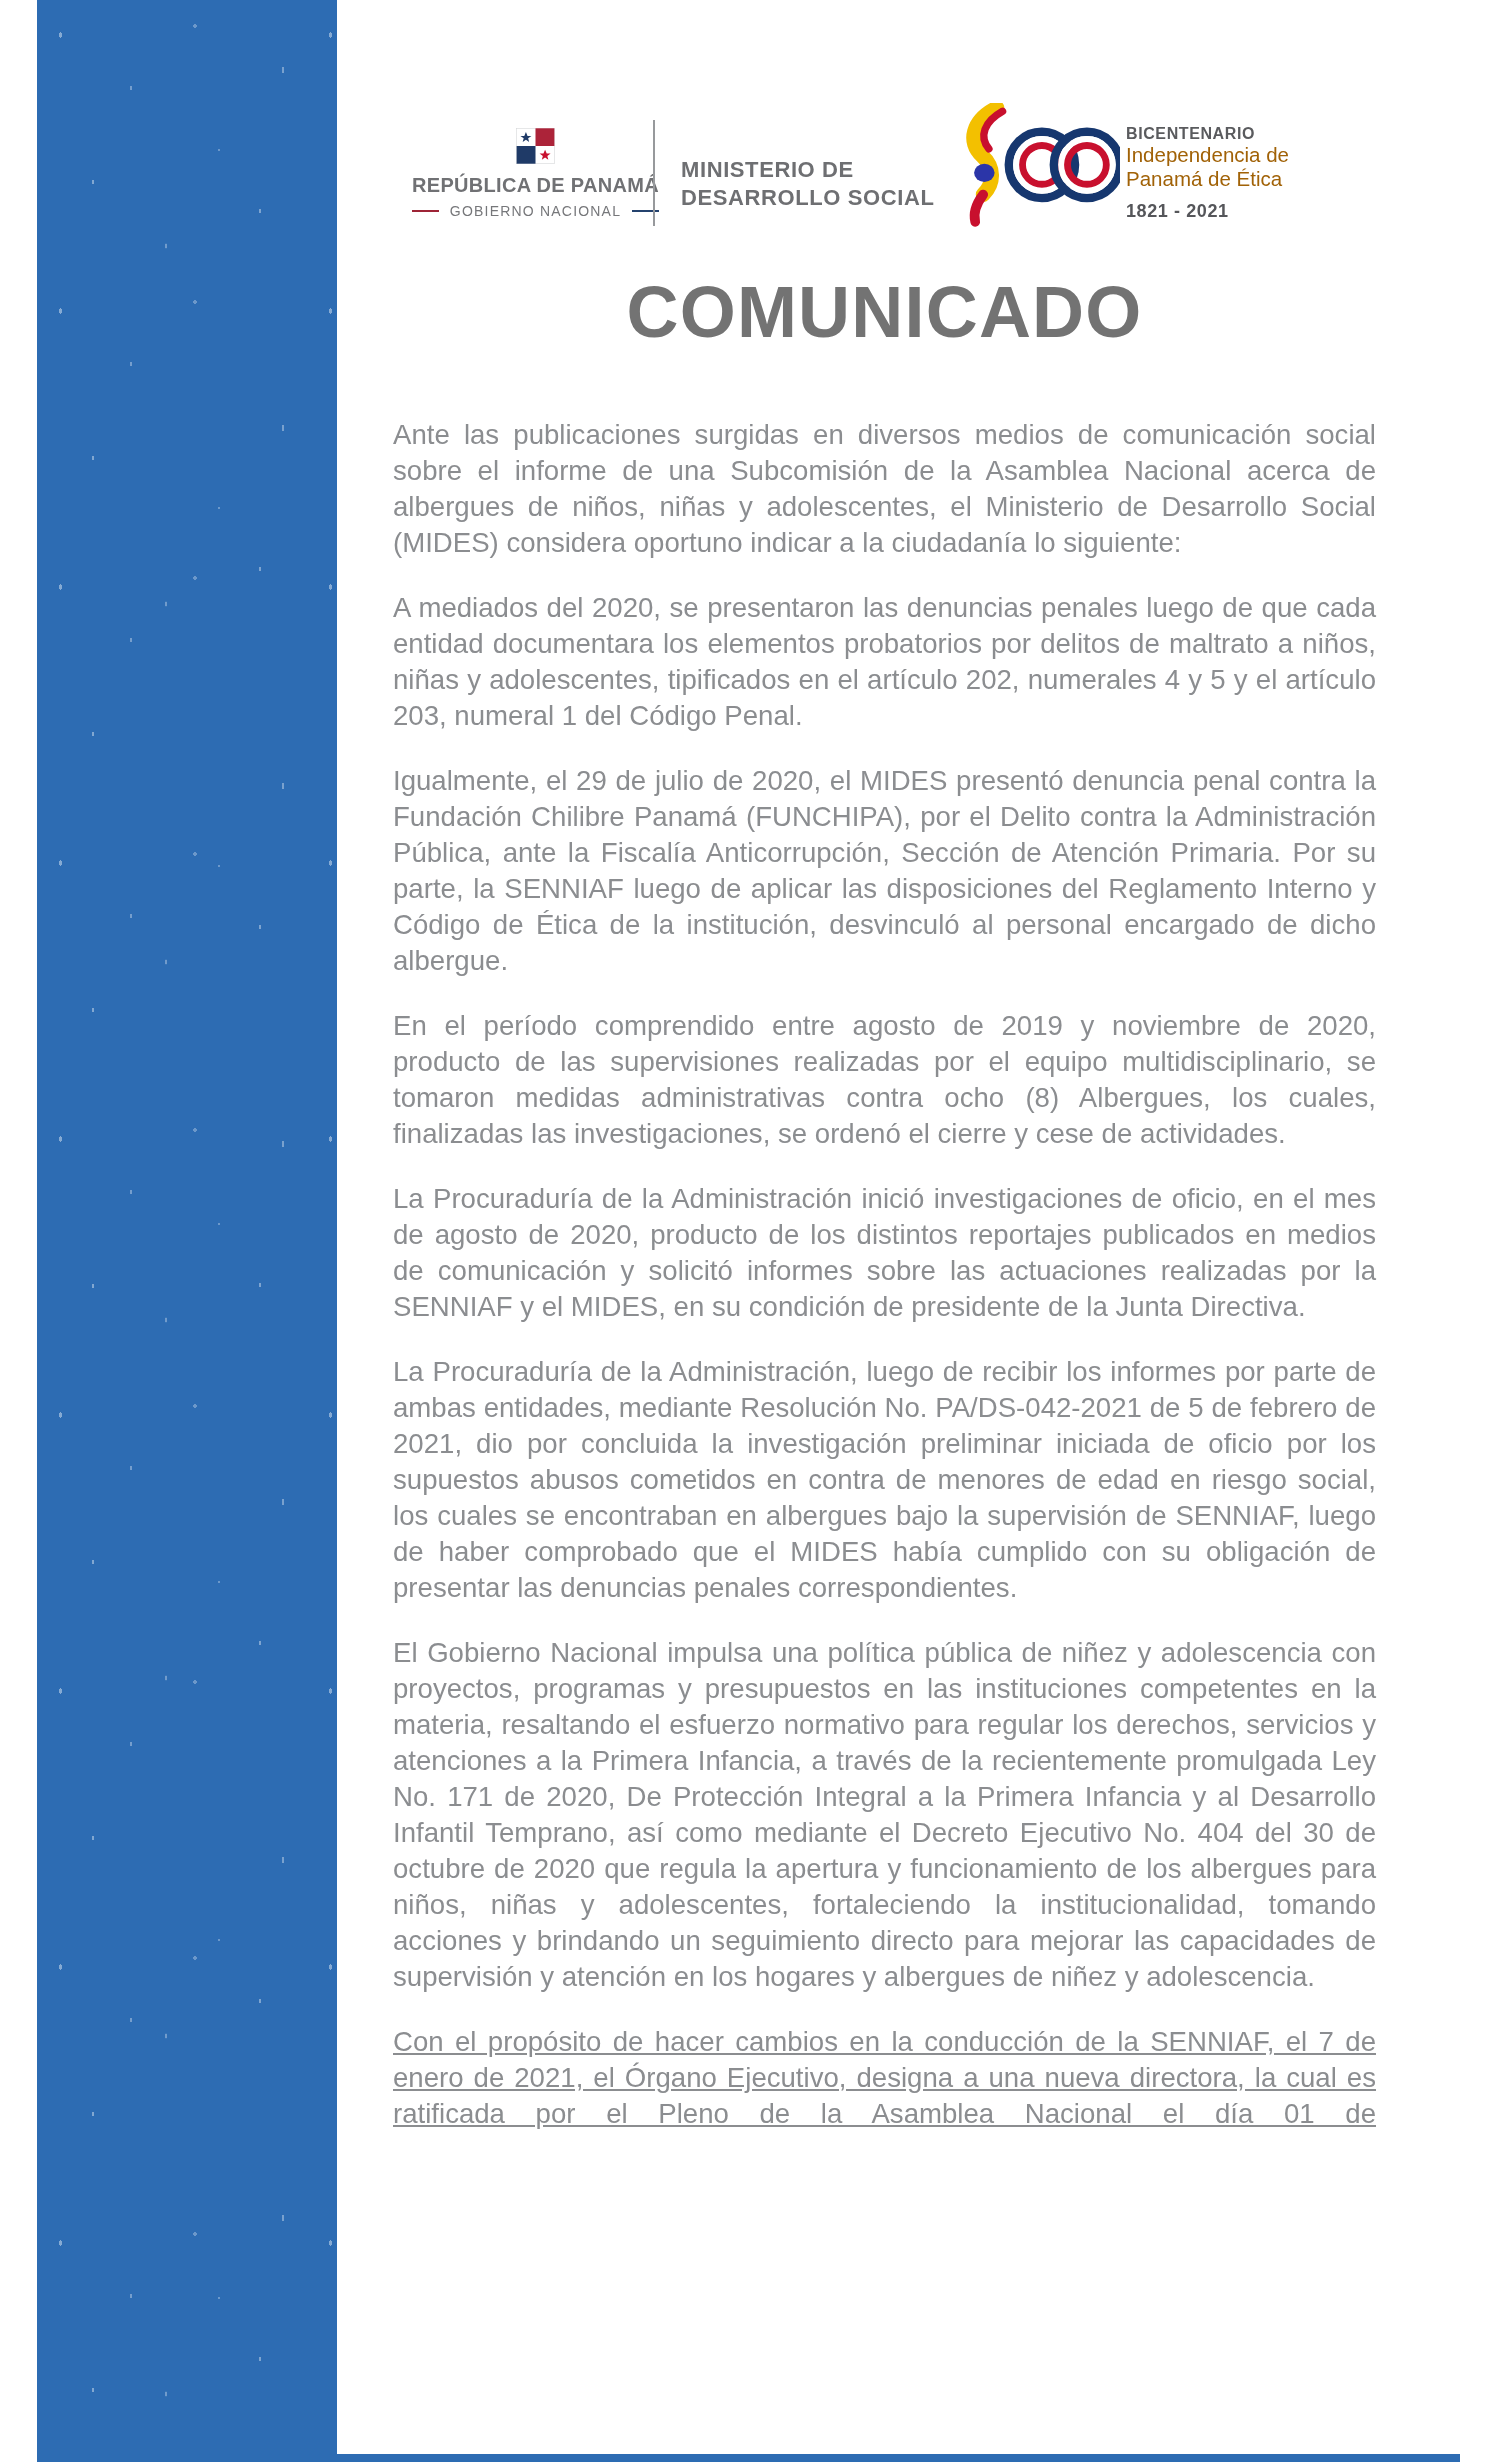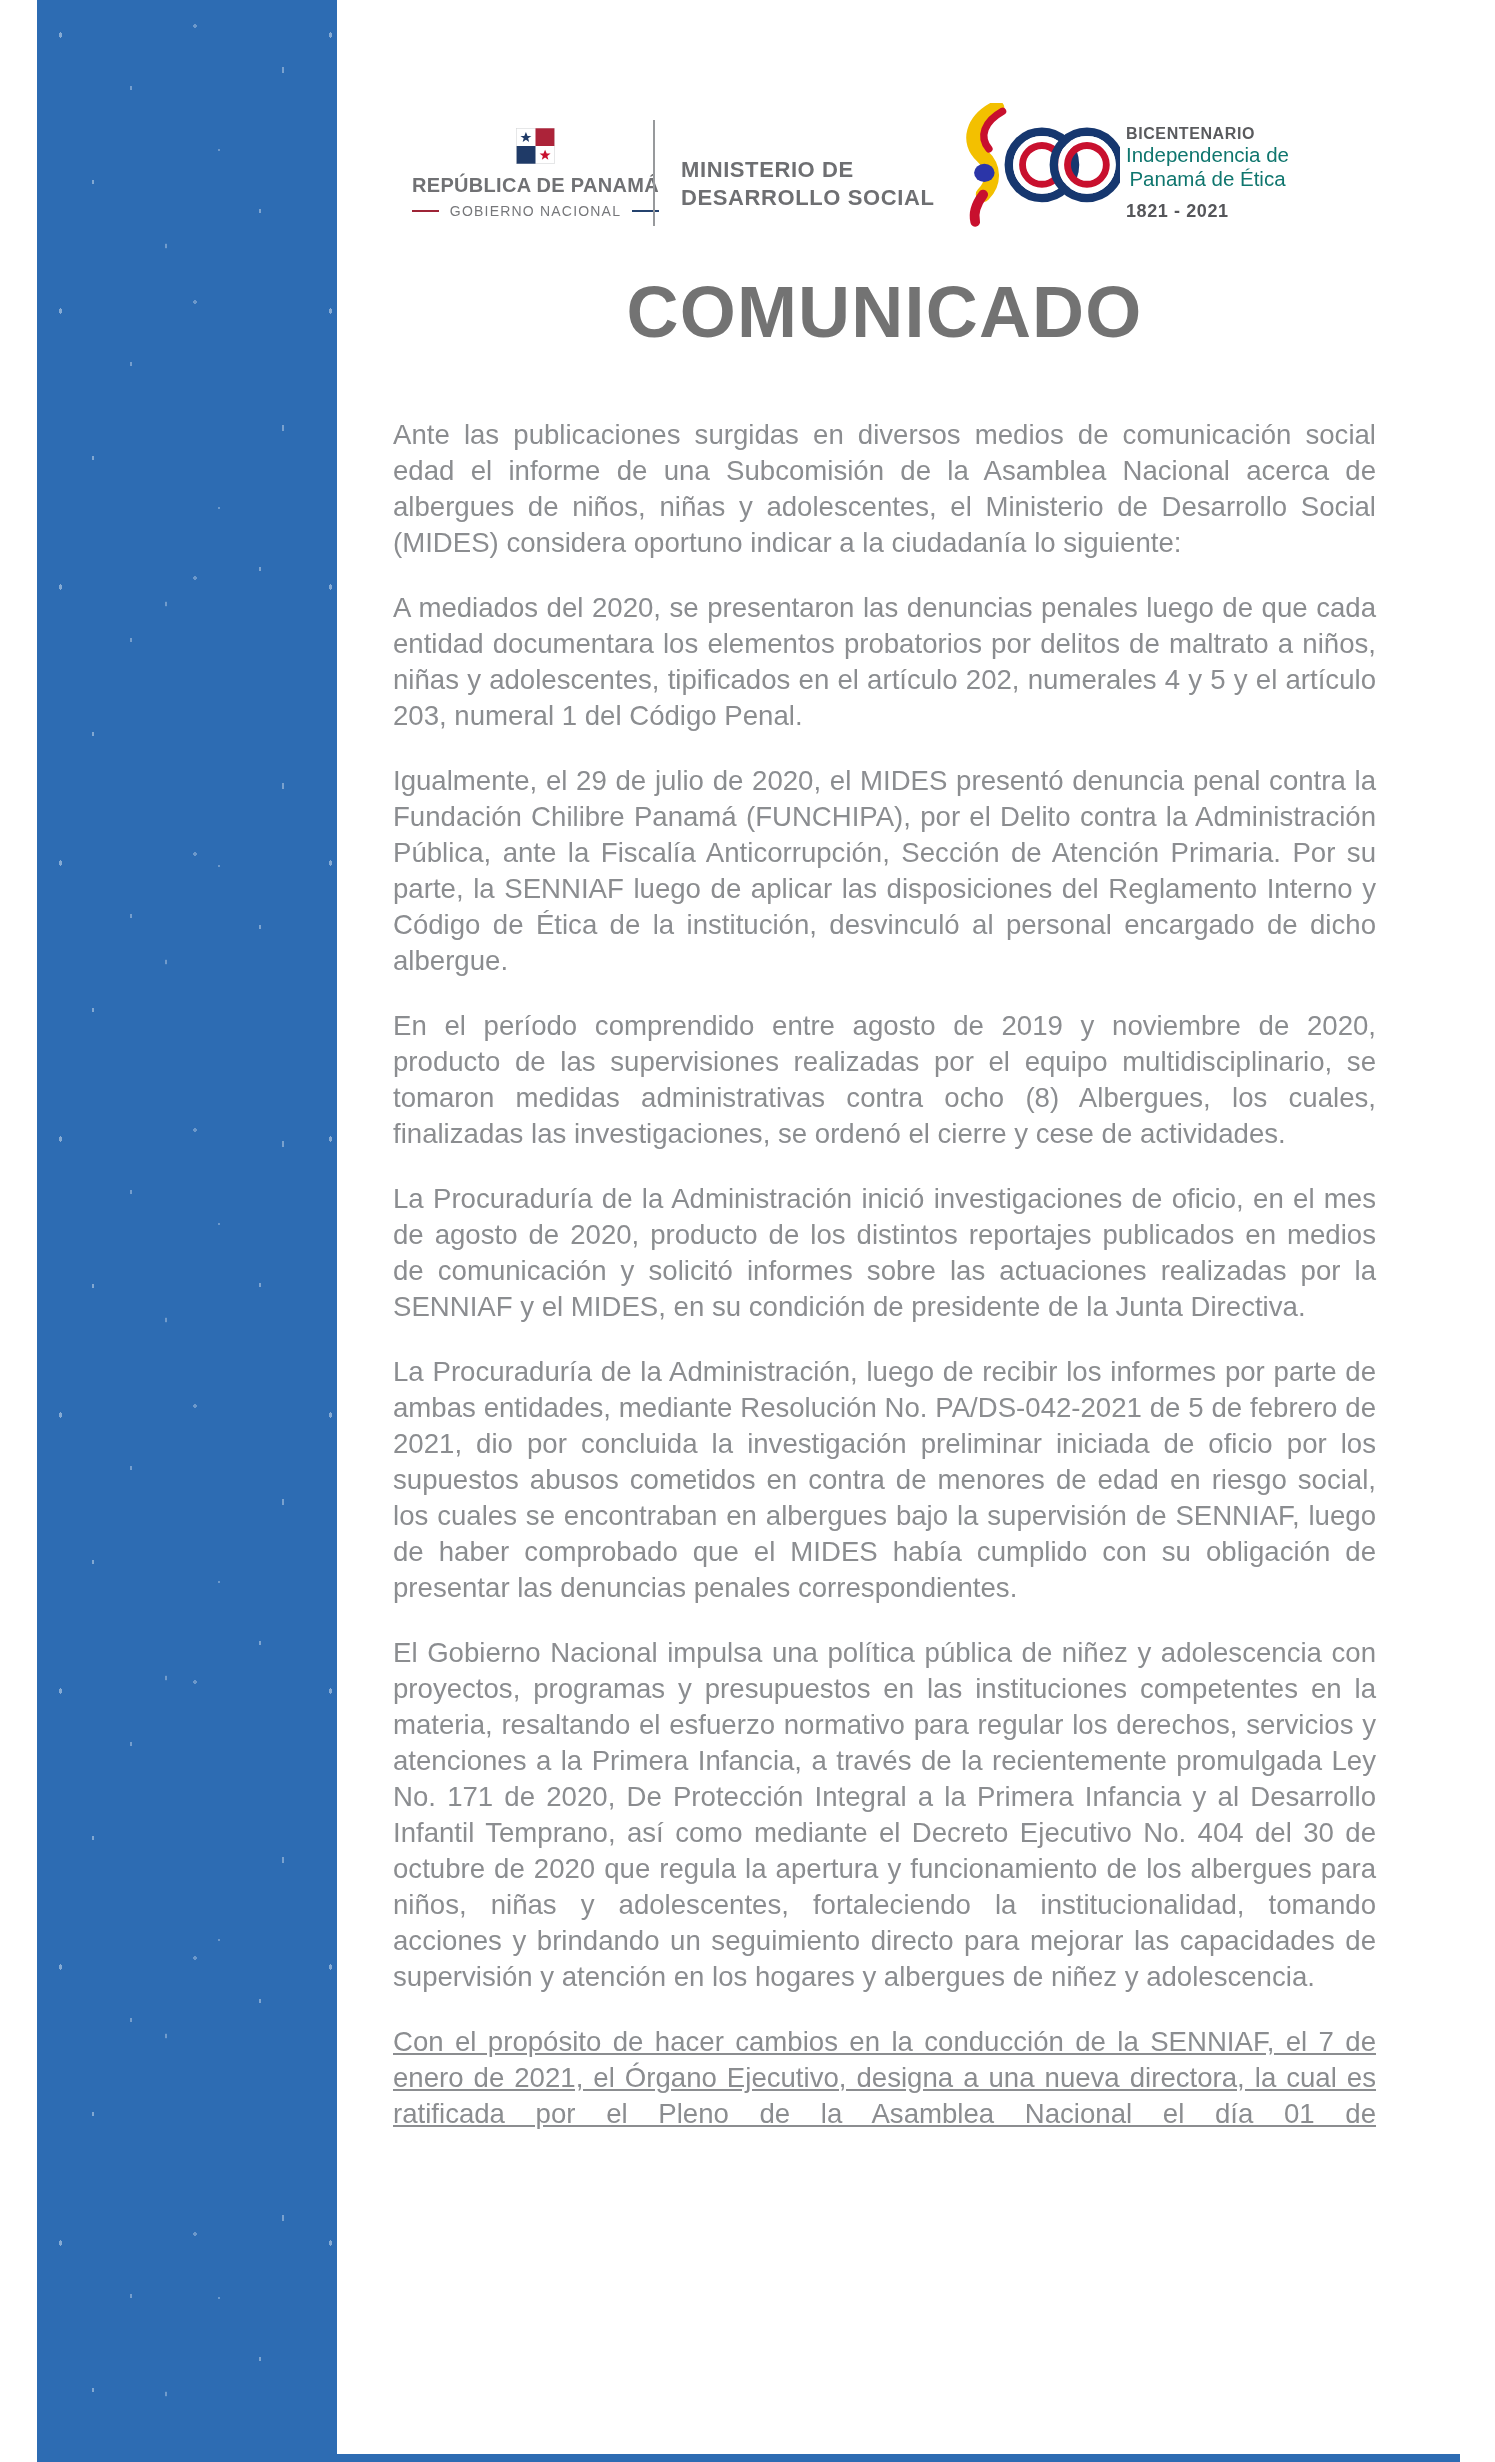--- a/index.html
+++ b/index.html
@@ -27,21 +27,21 @@
   .gob-row{margin-top:5.9px;display:flex;align-items:center;justify-content:center;gap:10.6px;}
   .gob-dash-red{width:27px;height:2.3px;background:#9e2436;}
   .gob-dash-blue{width:27px;height:2.3px;background:#24426e;}
   .gob-text{font-size:14px;color:#76777a;letter-spacing:1.2px;}
   .divider{position:absolute;left:653px;top:120px;width:1.8px;height:106px;background:#97999c;}
   .ministry{position:absolute;left:681px;top:156px;font-size:22px;font-weight:bold;
             color:#6e6f72;line-height:27.6px;letter-spacing:0.6px;}
   .bic-ribbon{position:absolute;left:949px;top:103px;width:171px;height:134px;}
   .bic-text{position:absolute;left:1126px;top:125px;}
   .bic-title{font-size:16px;font-weight:bold;color:#5a5b5e;letter-spacing:0.6px;}
-  .bic-sub{font-size:20.5px;color:#0f766e;line-height:23.5px;text-align:center;}
+  .bic-sub{font-size:20.5px;color:#a16207;line-height:23.5px;}
   .bic-sub:first-of-type{margin-top:4.7px;}
   .bic-years{margin-top:10.6px;font-size:18px;font-weight:600;color:#55565a;letter-spacing:0.6px;}
 
   
   .doc-title{position:absolute;left:393px;top:271px;width:983px;text-align:center;
              font-size:72px;font-weight:bold;color:#737373;letter-spacing:1.2px;}
   .doc-body{position:absolute;left:393px;top:417px;width:983px;}
   .doc-body p{margin:0 0 29px 0;font-size:27.6px;line-height:36px;color:#8b8d90;
               text-align:justify;hyphens:none;}
   .doc-body p.force-just{text-align-last:justify;text-decoration:underline;}
@@ -98,21 +98,21 @@
   <div class="bic-text">
     <div class="bic-title">BICENTENARIO</div>
     <div class="bic-sub">Independencia de</div>
     <div class="bic-sub">Panamá de Ética</div>
     <div class="bic-years">1821 - 2021</div>
   </div>
 
   <div class="doc-title">COMUNICADO</div>
 
   <div class="doc-body">
-    <p>Ante las publicaciones surgidas en diversos medios de comunicación social edad el informe de una Subcomisión de la Asamblea Nacional acerca de albergues de niños, niñas y adolescentes, el Ministerio de Desarrollo Social (MIDES) considera oportuno indicar a la ciudadanía lo siguiente:</p>
+    <p>Ante las publicaciones surgidas en diversos medios de comunicación social sobre el informe de una Subcomisión de la Asamblea Nacional acerca de albergues de niños, niñas y adolescentes, el Ministerio de Desarrollo Social (MIDES) considera oportuno indicar a la ciudadanía lo siguiente:</p>
     <p>A mediados del 2020, se presentaron las denuncias penales luego de que cada entidad documentara los elementos probatorios por delitos de maltrato a niños, niñas y adolescentes, tipificados en el artículo 202, numerales 4 y 5 y el artículo 203, numeral 1 del Código Penal.</p>
     <p>Igualmente, el 29 de julio de 2020, el MIDES presentó denuncia penal contra la Fundación Chilibre Panamá (FUNCHIPA), por el Delito contra la Administración Pública, ante la Fiscalía Anticorrupción, Sección de Atención Primaria. Por su parte, la SENNIAF luego de aplicar las disposiciones del Reglamento Interno y Código de Ética de la institución, desvinculó al personal encargado de dicho albergue.</p>
     <p>En el período comprendido entre agosto de 2019 y noviembre de 2020, producto de las supervisiones realizadas por el equipo multidisciplinario, se tomaron medidas administrativas contra ocho (8) Albergues, los cuales, finalizadas las investigaciones, se ordenó el cierre y cese de actividades.</p>
     <p>La Procuraduría de la Administración inició investigaciones de oficio, en el mes de agosto de 2020, producto de los distintos reportajes publicados en medios de comunicación y solicitó informes sobre las actuaciones realizadas por la SENNIAF y el MIDES, en su condición de presidente de la Junta Directiva.</p>
     <p>La Procuraduría de la Administración, luego de recibir los informes por parte de ambas entidades, mediante Resolución No. PA/DS-042-2021 de 5 de febrero de 2021, dio por concluida la investigación preliminar iniciada de oficio por los supuestos abusos cometidos en contra de menores de edad en riesgo social, los cuales se encontraban en albergues bajo la supervisión de SENNIAF, luego de haber comprobado que el MIDES había cumplido con su obligación de presentar las denuncias penales correspondientes.</p>
     <p>El Gobierno Nacional impulsa una política pública de niñez y adolescencia con proyectos, programas y presupuestos en las instituciones competentes en la materia, resaltando el esfuerzo normativo para regular los derechos, servicios y atenciones a la Primera Infancia, a través de la recientemente promulgada Ley No. 171 de 2020, De Protección Integral a la Primera Infancia y al Desarrollo Infantil Temprano, así como mediante el Decreto Ejecutivo No. 404 del 30 de octubre de 2020 que regula la apertura y funcionamiento de los albergues para niños, niñas y adolescentes, fortaleciendo la institucionalidad, tomando acciones y brindando un seguimiento directo para mejorar las capacidades de supervisión y atención en los hogares y albergues de niñez y adolescencia.</p>
     <p class="force-just">Con el propósito de hacer cambios en la conducción de la SENNIAF, el 7 de enero de 2021, el Órgano Ejecutivo, designa a una nueva directora, la cual es ratificada por el Pleno de la Asamblea Nacional el día 01 de</p>
   </div>
 
 

